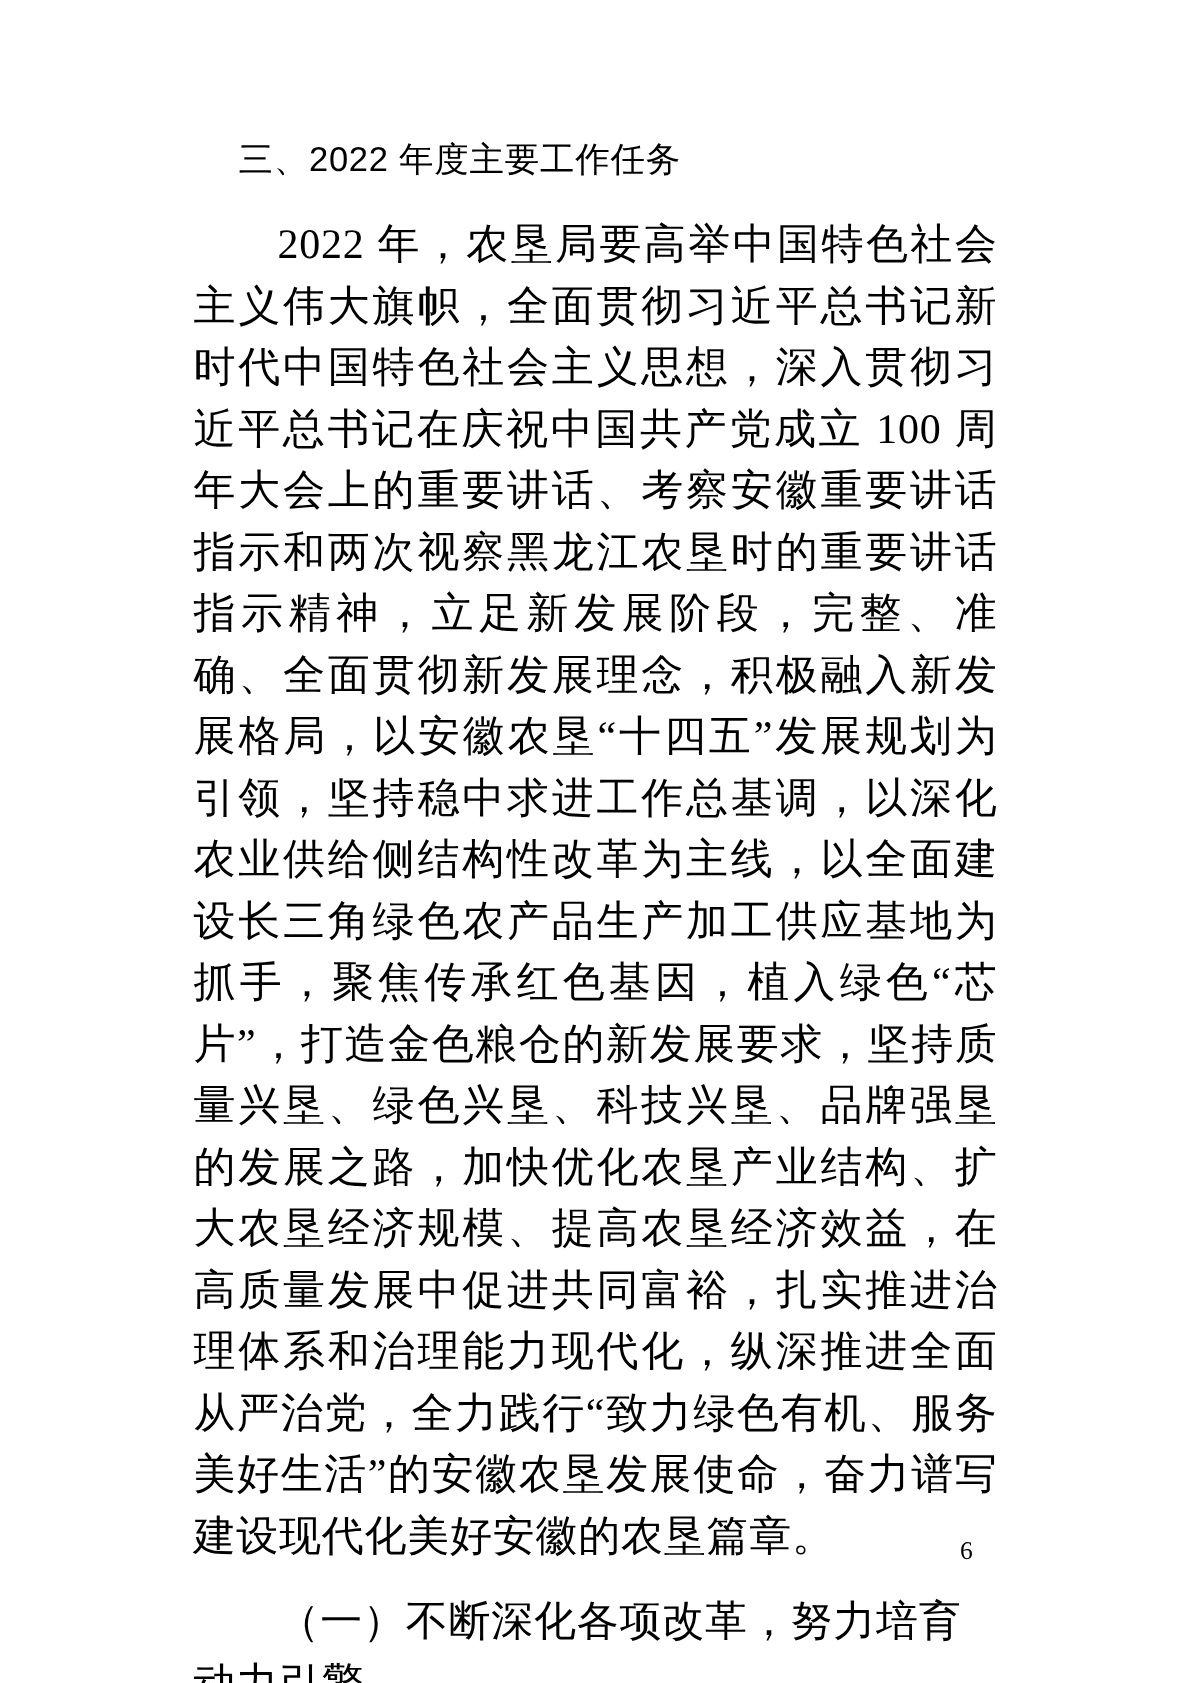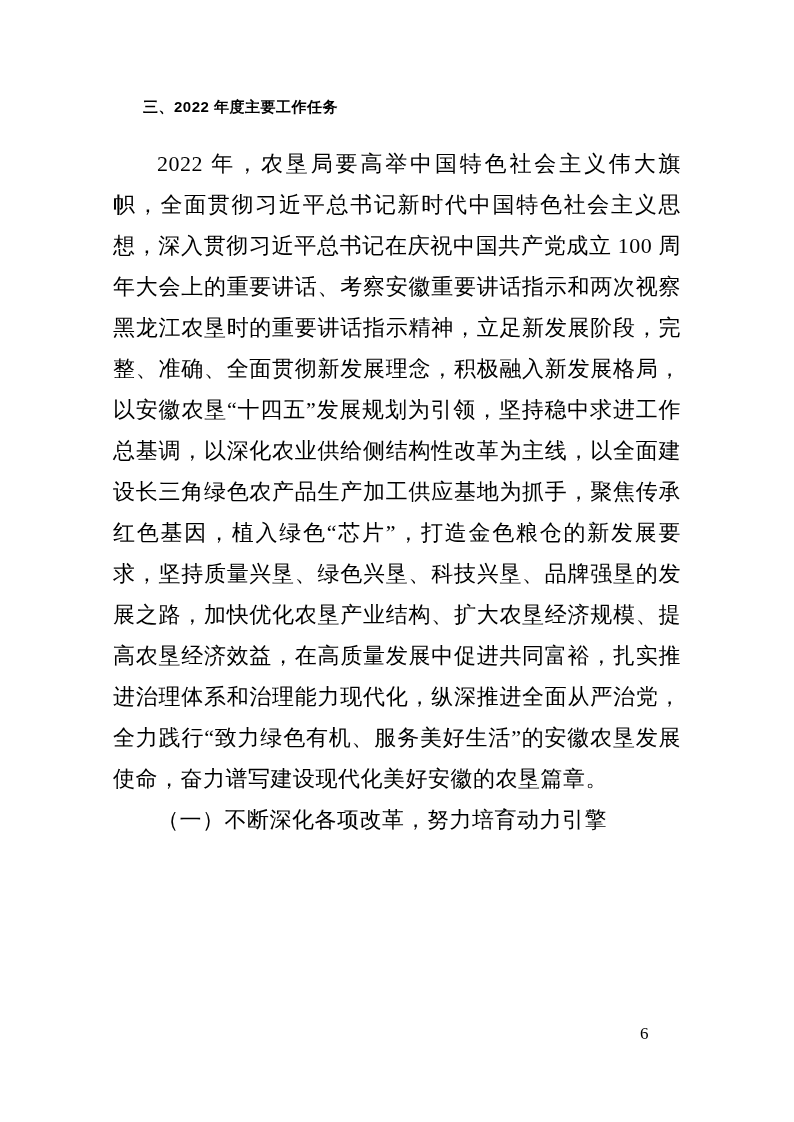--- a/index.html
+++ b/index.html
@@ -14,29 +14,29 @@
     background: #ffffff;
     box-sizing: border-box;
     padding: 86px 113px 0 113px;
     overflow: hidden;
     color: #000000;
     font-family: "Liberation Serif", "DejaVu Serif", serif;
   }
   .doc-title {
     margin: 0 0 16px 0;
     font-family: "Liberation Sans", "DejaVu Sans", sans-serif;
-    font-weight: 700;
-    font-size: 15px;
+    font-weight: 400;
+    font-size: 23px;
     line-height: 41px;
     text-indent: 2em;
     letter-spacing: 0.5px;
   }
   .body-para {
-    margin: 0;
-    font-size: 22px;
+    margin: 16px;
+    font-size: 28px;
     line-height: 41px;
     text-indent: 2em;
     text-align: justify;
     letter-spacing: 0.5px;
   }
   .sub-heading {
     text-align: left;
   }
   .continues {
     text-align-last: justify;

